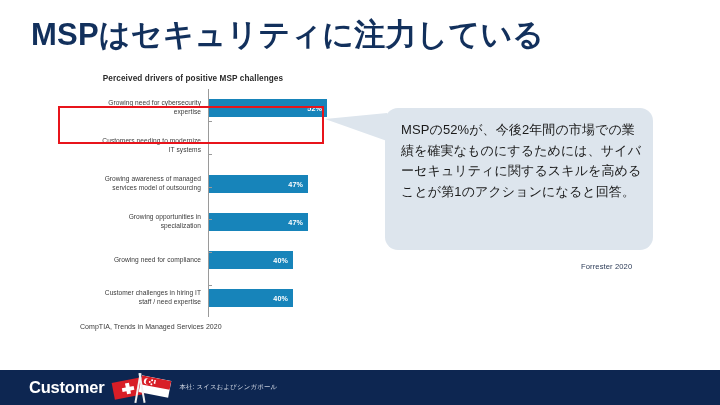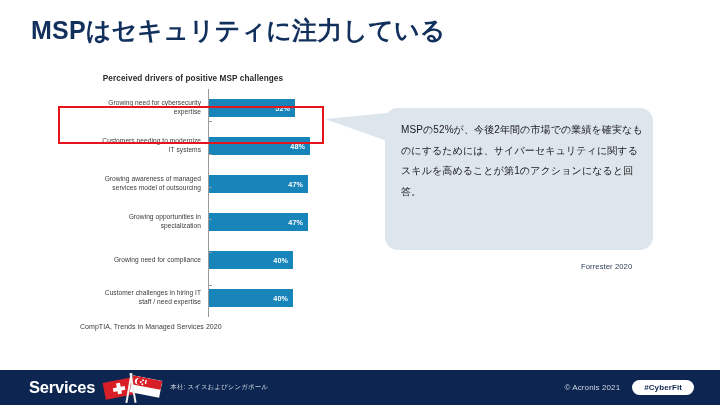--- a/index.html
+++ b/index.html
@@ -14,21 +14,21 @@
     font-family: "Liberation Sans", sans-serif;
     background: #ffffff;
     position: relative;
   }
 
   
   .slide-title {
     position: absolute;
     left: 31px;
     top: 14px;
-    font-size: 25px;
+    font-size: 31px;
     font-weight: bold;
     color: #12305c;
     letter-spacing: 0.2px;
     white-space: nowrap;
   }
 
   
   .chart-block {
     position: absolute;
     left: 58px;
@@ -161,21 +161,21 @@
     border-style: solid;
     border-width: 6px 62px 22px 0;
     border-color: transparent #dde5ed transparent transparent;
   }
 
   .callout-text {
     position: absolute;
     left: 401px;
     top: 120px;
     width: 244px;
-    font-size: 10px;
+    font-size: 13px;
     line-height: 20.5px;
     color: #1a1a1a;
     letter-spacing: 0.1px;
   }
 
   .callout-source {
     position: absolute;
     left: 573px;
     top: 262px;
     font-size: 7.6px;
@@ -327,35 +327,30 @@
     <div class="axis-line"></div>
 
     <div class="bar-rows">
 
       <div class="bar-row">
         <div class="bar-label">
           <div>Growing need for cybersecurity</div>
           <div>expertise</div>
         </div>
         <div class="bar-track">
-          <div class="bar-fill" style="width:86px">
+          <div class="bar-fill" style="width:118px">
             <span class="bar-value">52%</span>
           </div>
         </div>
       </div>
 
       <div class="bar-row">
         <div class="bar-label">
           <div>Customers needing to modernize</div>
           <div>IT systems</div>
-        </div>
-        <div class="bar-track">
-          <div class="bar-fill" style="width:101px">
-            <span class="bar-value">48%</span>
-          </div>
         </div>
       </div>
 
       <div class="bar-row">
         <div class="bar-label">
           <div>Growing awareness of managed</div>
           <div>services model of outsourcing</div>
         </div>
         <div class="bar-track">
           <div class="bar-fill" style="width:99px">
@@ -416,36 +411,32 @@
   <div class="chart-source">CompTIA, Trends in Managed Services 2020</div>
 </div>
 
 <div class="callout-tail"></div>
 <div class="callout"></div>
 <div class="callout-text">MSPの52%が、今後2年間の市場での業績を確実なものにするためには、サイバーセキュリティに関するスキルを高めることが第1のアクションになると回答。</div>
 <div class="callout-source">Forrester 2020</div>
 
 <div class="footer">
 
-  <div class="footer-logo">Services</div>
+  <div class="footer-logo">Customer</div>
 
   <div class="flags">
     <div class="flag-ch"></div>
     <div class="flag-sg">
       <div class="flag-sg-top"></div>
       <div class="flag-sg-moon"></div>
       <div class="flag-sg-star" style="left:10px; top:1.5px"></div>
       <div class="flag-sg-star" style="left:12.5px; top:3.5px"></div>
       <div class="flag-sg-star" style="left:10px; top:5.5px"></div>
       <div class="flag-sg-star" style="left:8px; top:3.5px"></div>
       <div class="flag-sg-star" style="left:12.5px; top:1.5px"></div>
     </div>
     <div class="flag-pole" style="left:24px; transform:rotate(10deg)"></div>
     <div class="flag-pole" style="left:28px; transform:rotate(-10deg)"></div>
   </div>
 
   <div class="footer-hq">本社: スイスおよびシンガポール</div>
 
-  <div class="footer-right">
-    <div class="footer-copyright">© Acronis 2021</div>
-    <div class="cyberfit-badge">#CyberFit</div>
-  </div>
 </div>
 
 </body></html>

